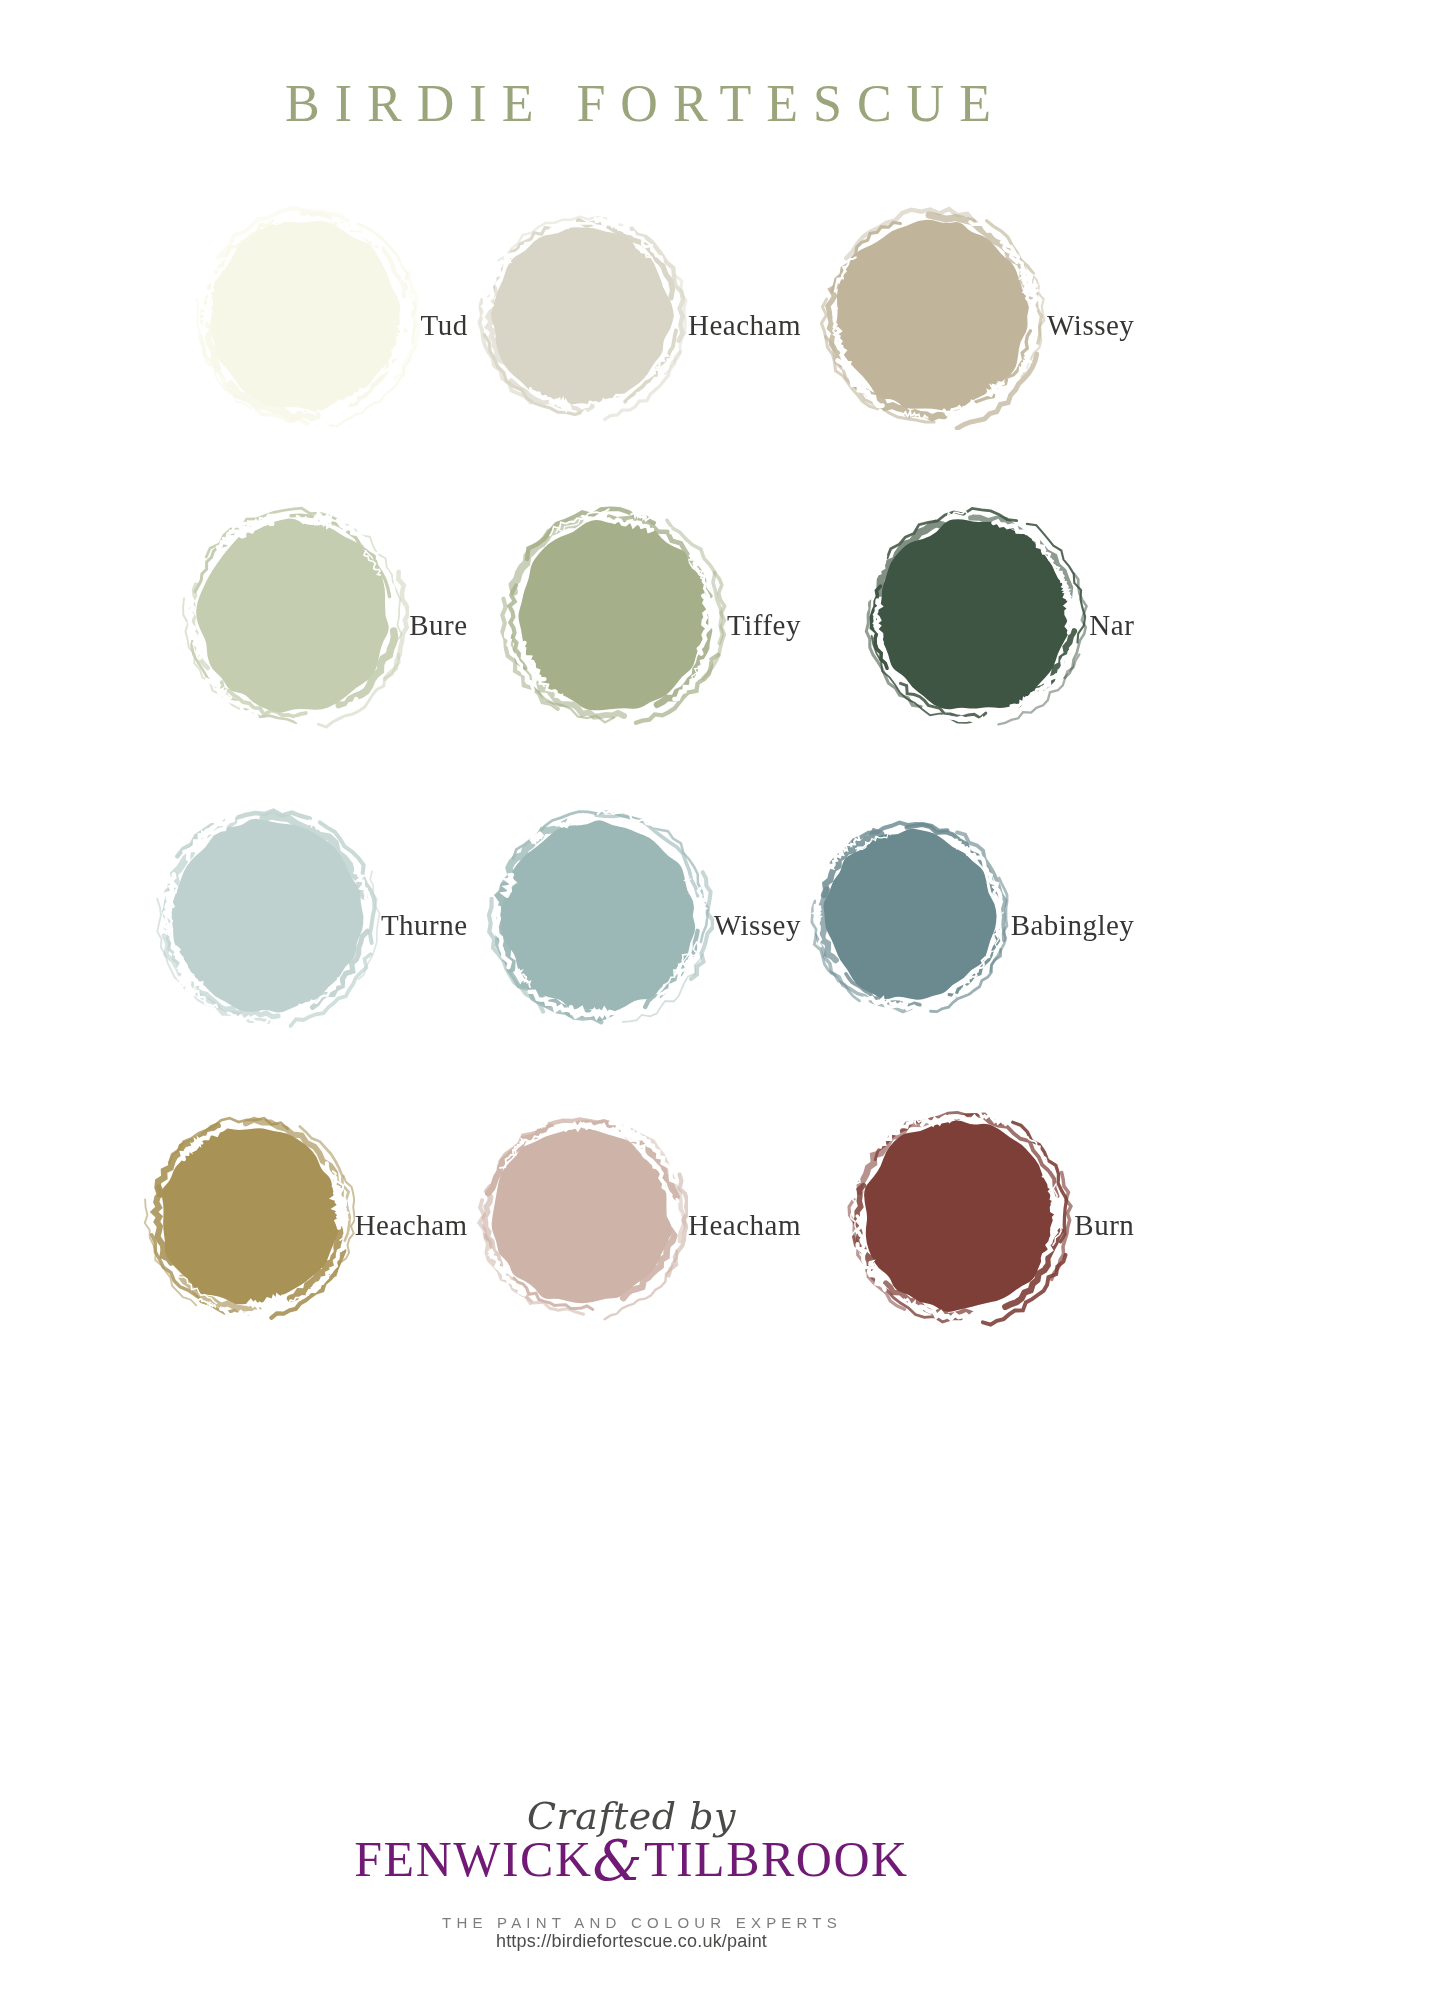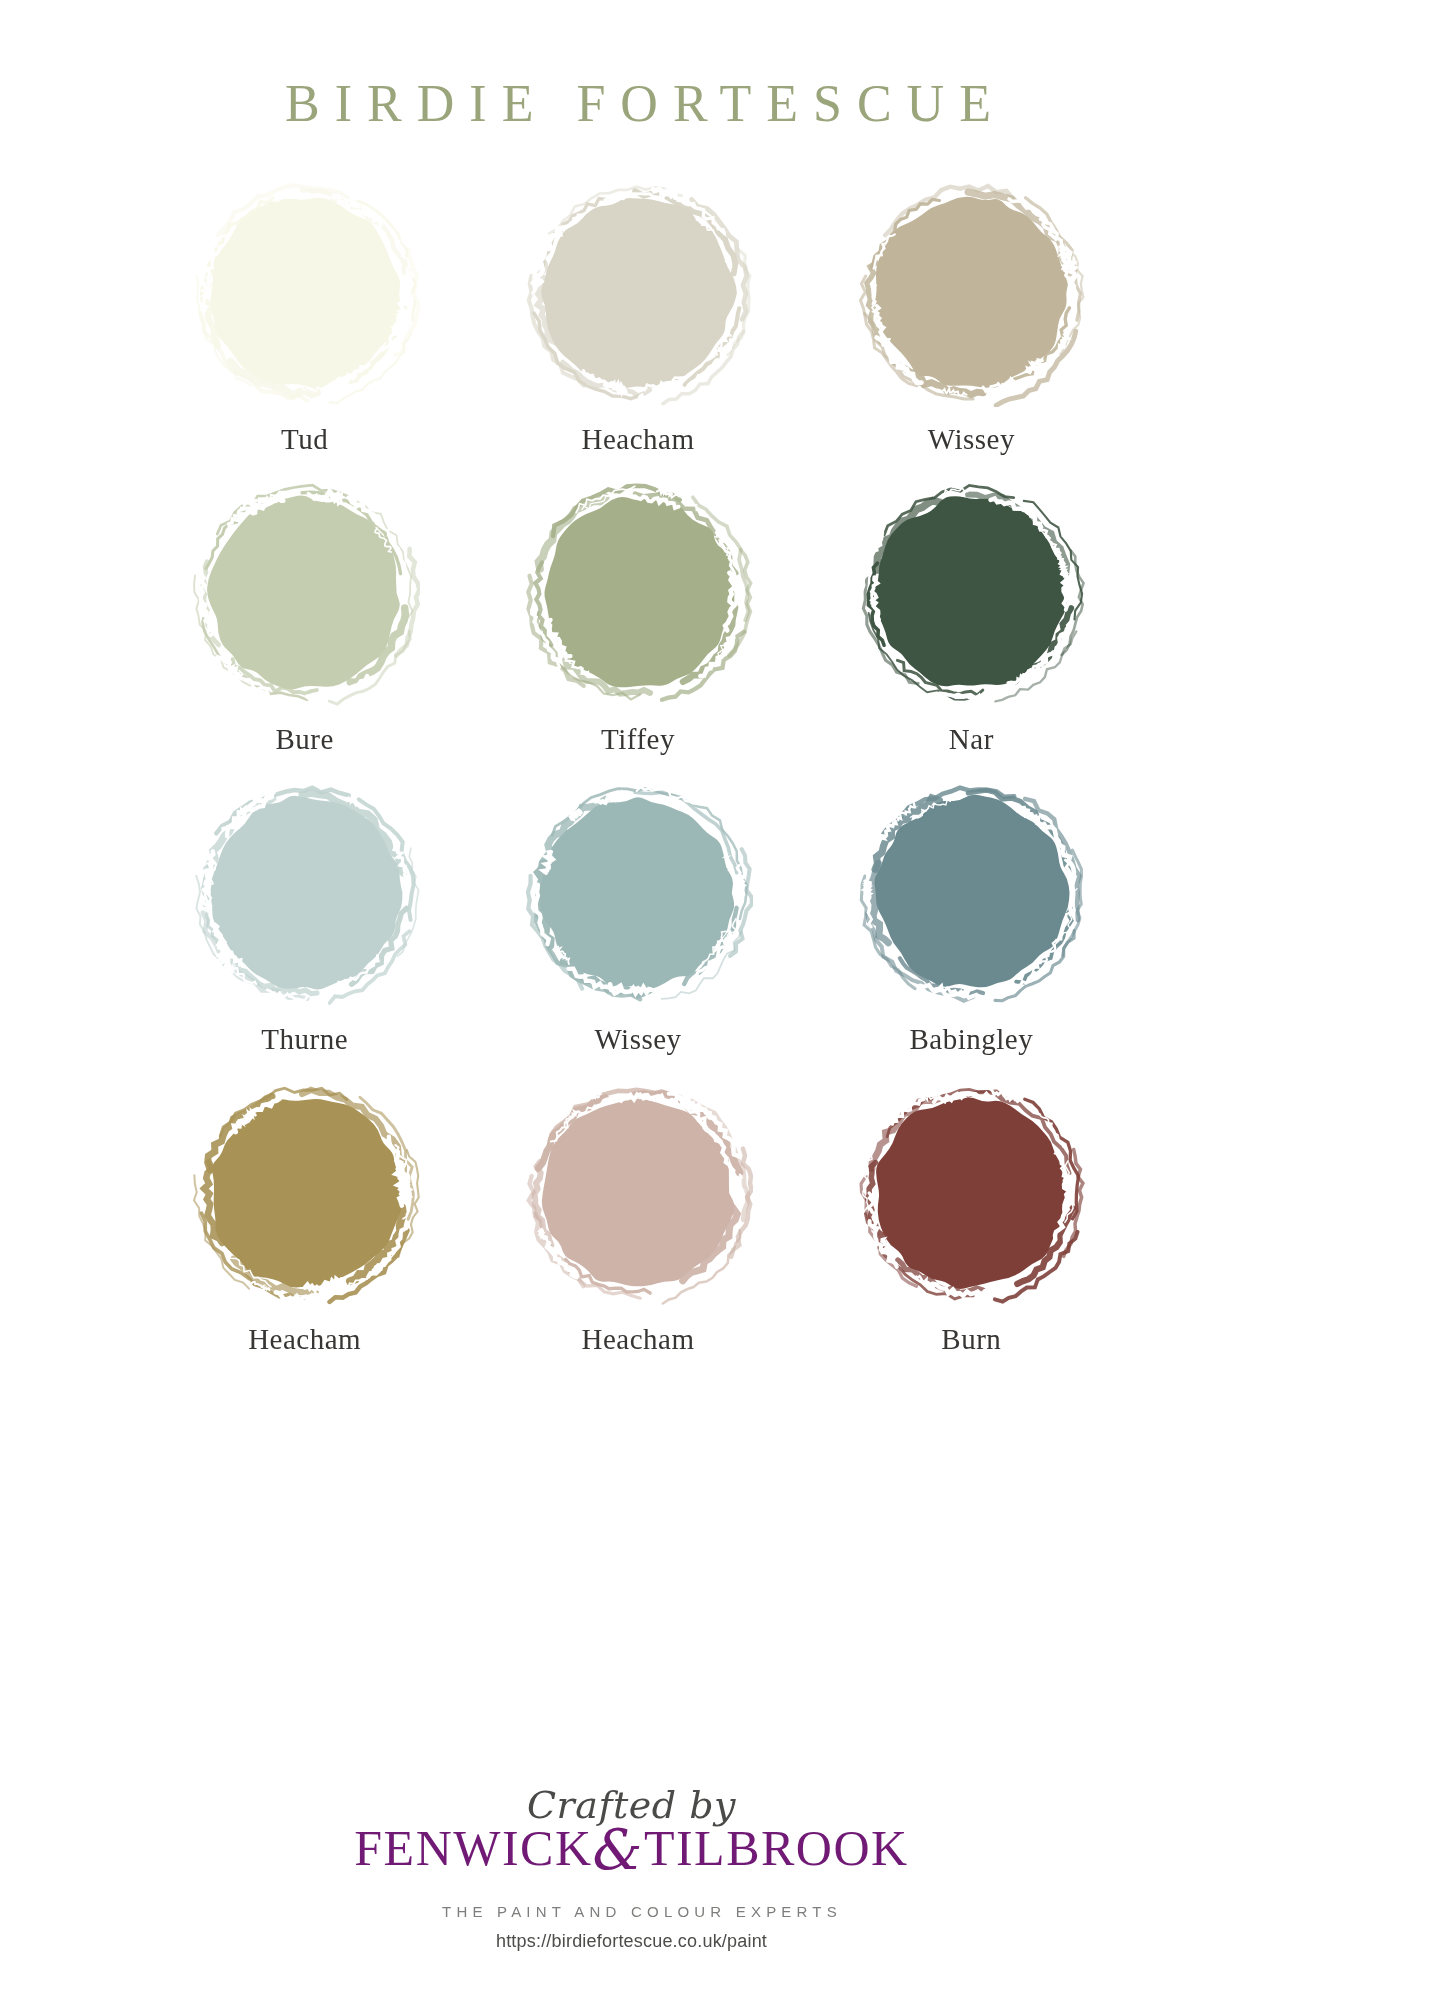--- a/index.html
+++ b/index.html
@@ -49,23 +49,23 @@
     display: grid;
     grid-template-columns: repeat(3, 1fr);
     grid-template-rows: repeat(4, 300px);
     justify-items: center;
   }
 
   .swatch-cell {
     width: 326px;
     height: 300px;
     display: flex;
-    flex-direction: column;
+    flex-direction: row;
     align-items: center;
-    justify-content: center;
+    justify-content: flex-end;
   }
 
   .swatch-blob-wrap {
     width: 230px;
     height: 228px;
     position: relative;
   }
 
   .swatch-blob {
     position: absolute;
@@ -123,21 +123,20 @@
     font-size: 15px;
     letter-spacing: 5.2px;
     color: #7d7d7b;
     margin-top: 23px;
     padding-left: 21px;
   }
   .footer-url {
     font-family: "Liberation Sans", "DejaVu Sans", sans-serif;
     font-size: 18px;
     color: #4c4c4a;
-    margin-top: 11px;
     letter-spacing: 0.2px;
   }
 </style>
 </head>
 <body>
 
 <div class="page">
 
   <header class="brand-header">
     <h1 class="brand-title">BIRDIE FORTESCUE</h1>

